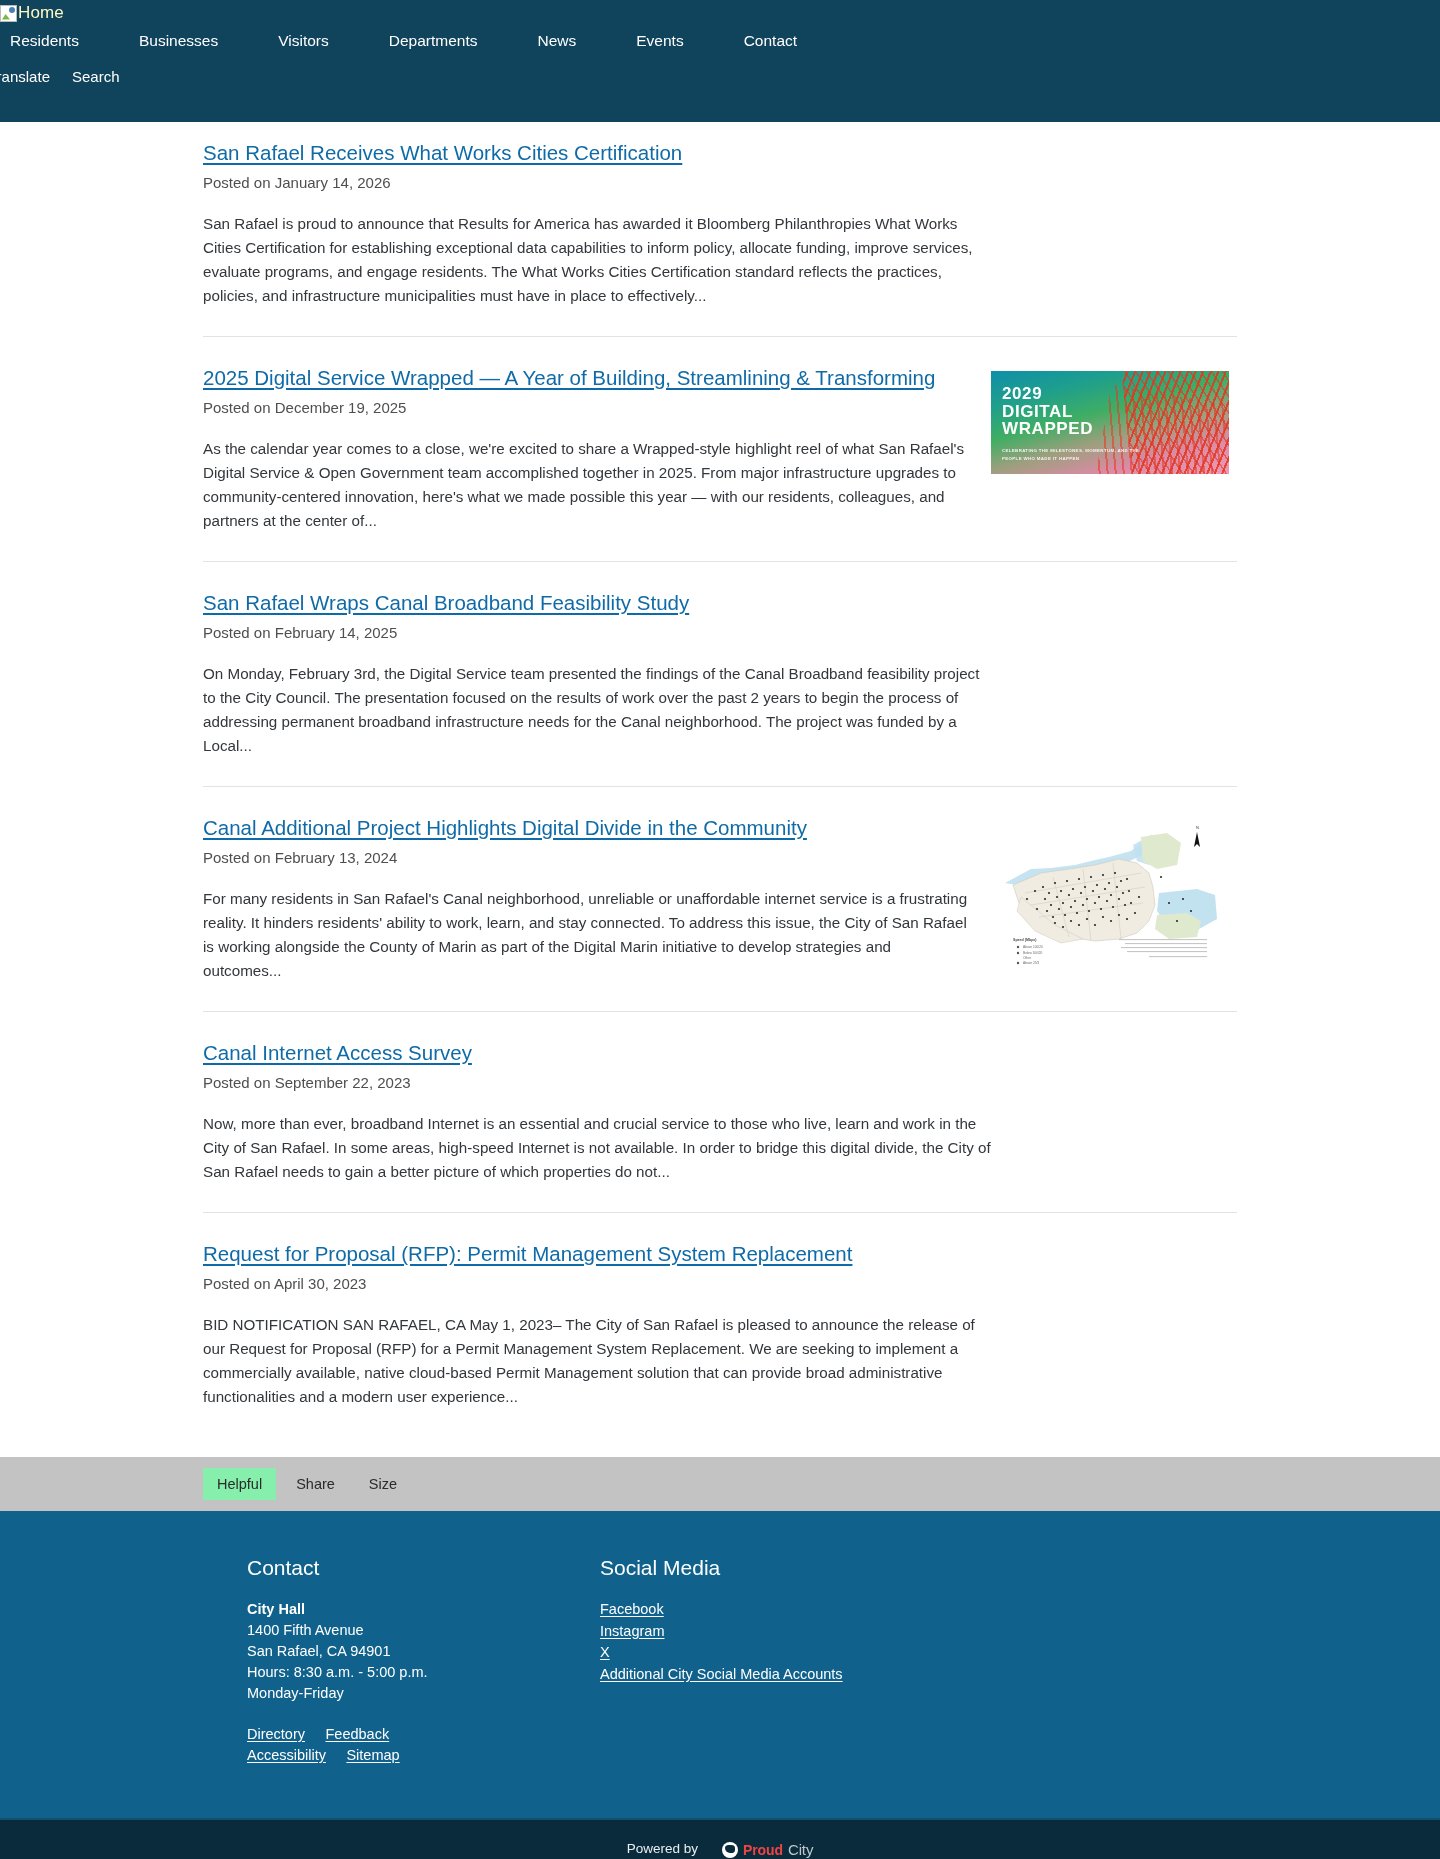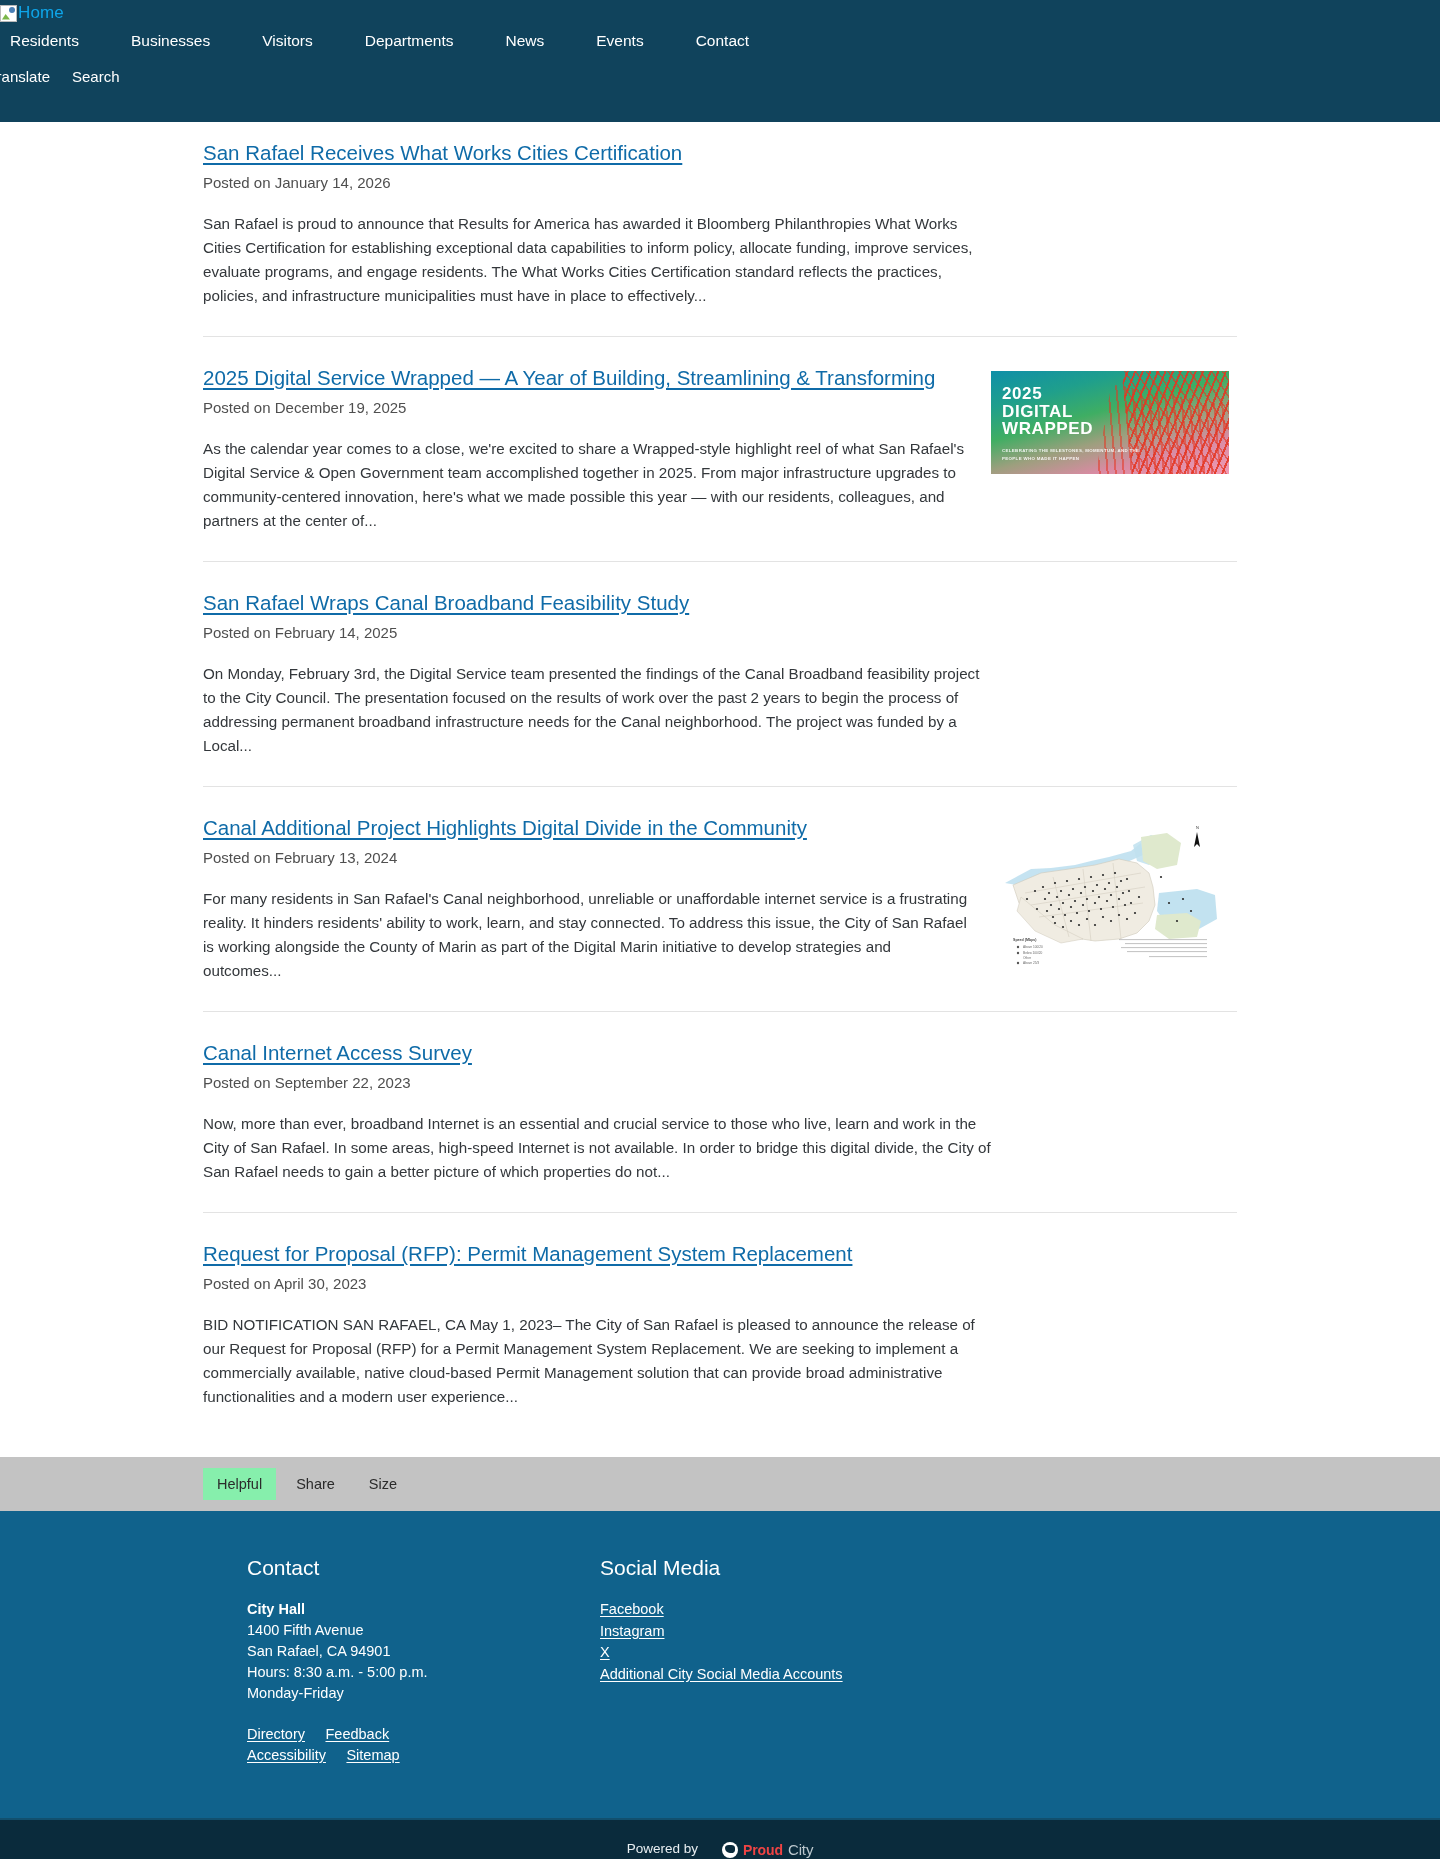--- a/index.html
+++ b/index.html
@@ -44,30 +44,30 @@
     clip-path: polygon(0 100%, 45% 20%, 100% 100%);
   }
   .broken-img-icon::after {
     content: "";
     position: absolute; right: 1px; top: 1px;
     width: 6px; height: 6px;
     background: #4a7fb5;
     border-radius: 50%;
   }
   .brand-text {
-    color: #0ea5e9;
+    color: #fef9c3;
     font-size: 17px;
     letter-spacing: .1px;
     line-height: 20px;
   }
   .main-nav {
     position: absolute;
     left: 10px; top: 24px;
     display: flex; align-items: center;
-    gap: 8px;
+    gap: 16px;
   }
   .main-nav a {
     color: #ffffff;
     font-size: 15.5px;
     text-decoration: none;
     padding: 6px 22px 6px 0px;
     margin-right: 22px;
     line-height: 22px;
     white-space: nowrap;
   }
@@ -311,21 +311,21 @@
       <div class="post-body">
         <a href="#" class="post-title">2025 Digital Service Wrapped — A Year of Building, Streamlining &amp; Transforming</a>
         <div class="post-date">Posted on December 19, 2025</div>
         <p class="post-excerpt">As the calendar year comes to a close, we're excited to share a Wrapped-style highlight reel of what San Rafael's Digital Service &amp; Open Government team accomplished together in 2025.  From major infrastructure upgrades to community-centered innovation, here's what we made possible this year — with our residents, colleagues, and partners at the center of...</p>
       </div>
       <div class="post-thumb-slot">
         <div class="thumb-wrapped">
           <div class="ribbon"></div>
           <div class="ribbon2"></div>
           <div class="tw-text">
-            <div class="tw-l1">2025</div>
+            <div class="tw-l1">2029</div>
             <div class="tw-l2">DIGITAL</div>
             <div class="tw-l3">WRAPPED</div>
           </div>
           <div class="tw-sub">CELEBRATING THE MILESTONES, MOMENTUM, AND THE PEOPLE WHO MADE IT HAPPEN</div>
         </div>
       </div>
     </article>
 
     <article class="post">
       <div class="post-body">

